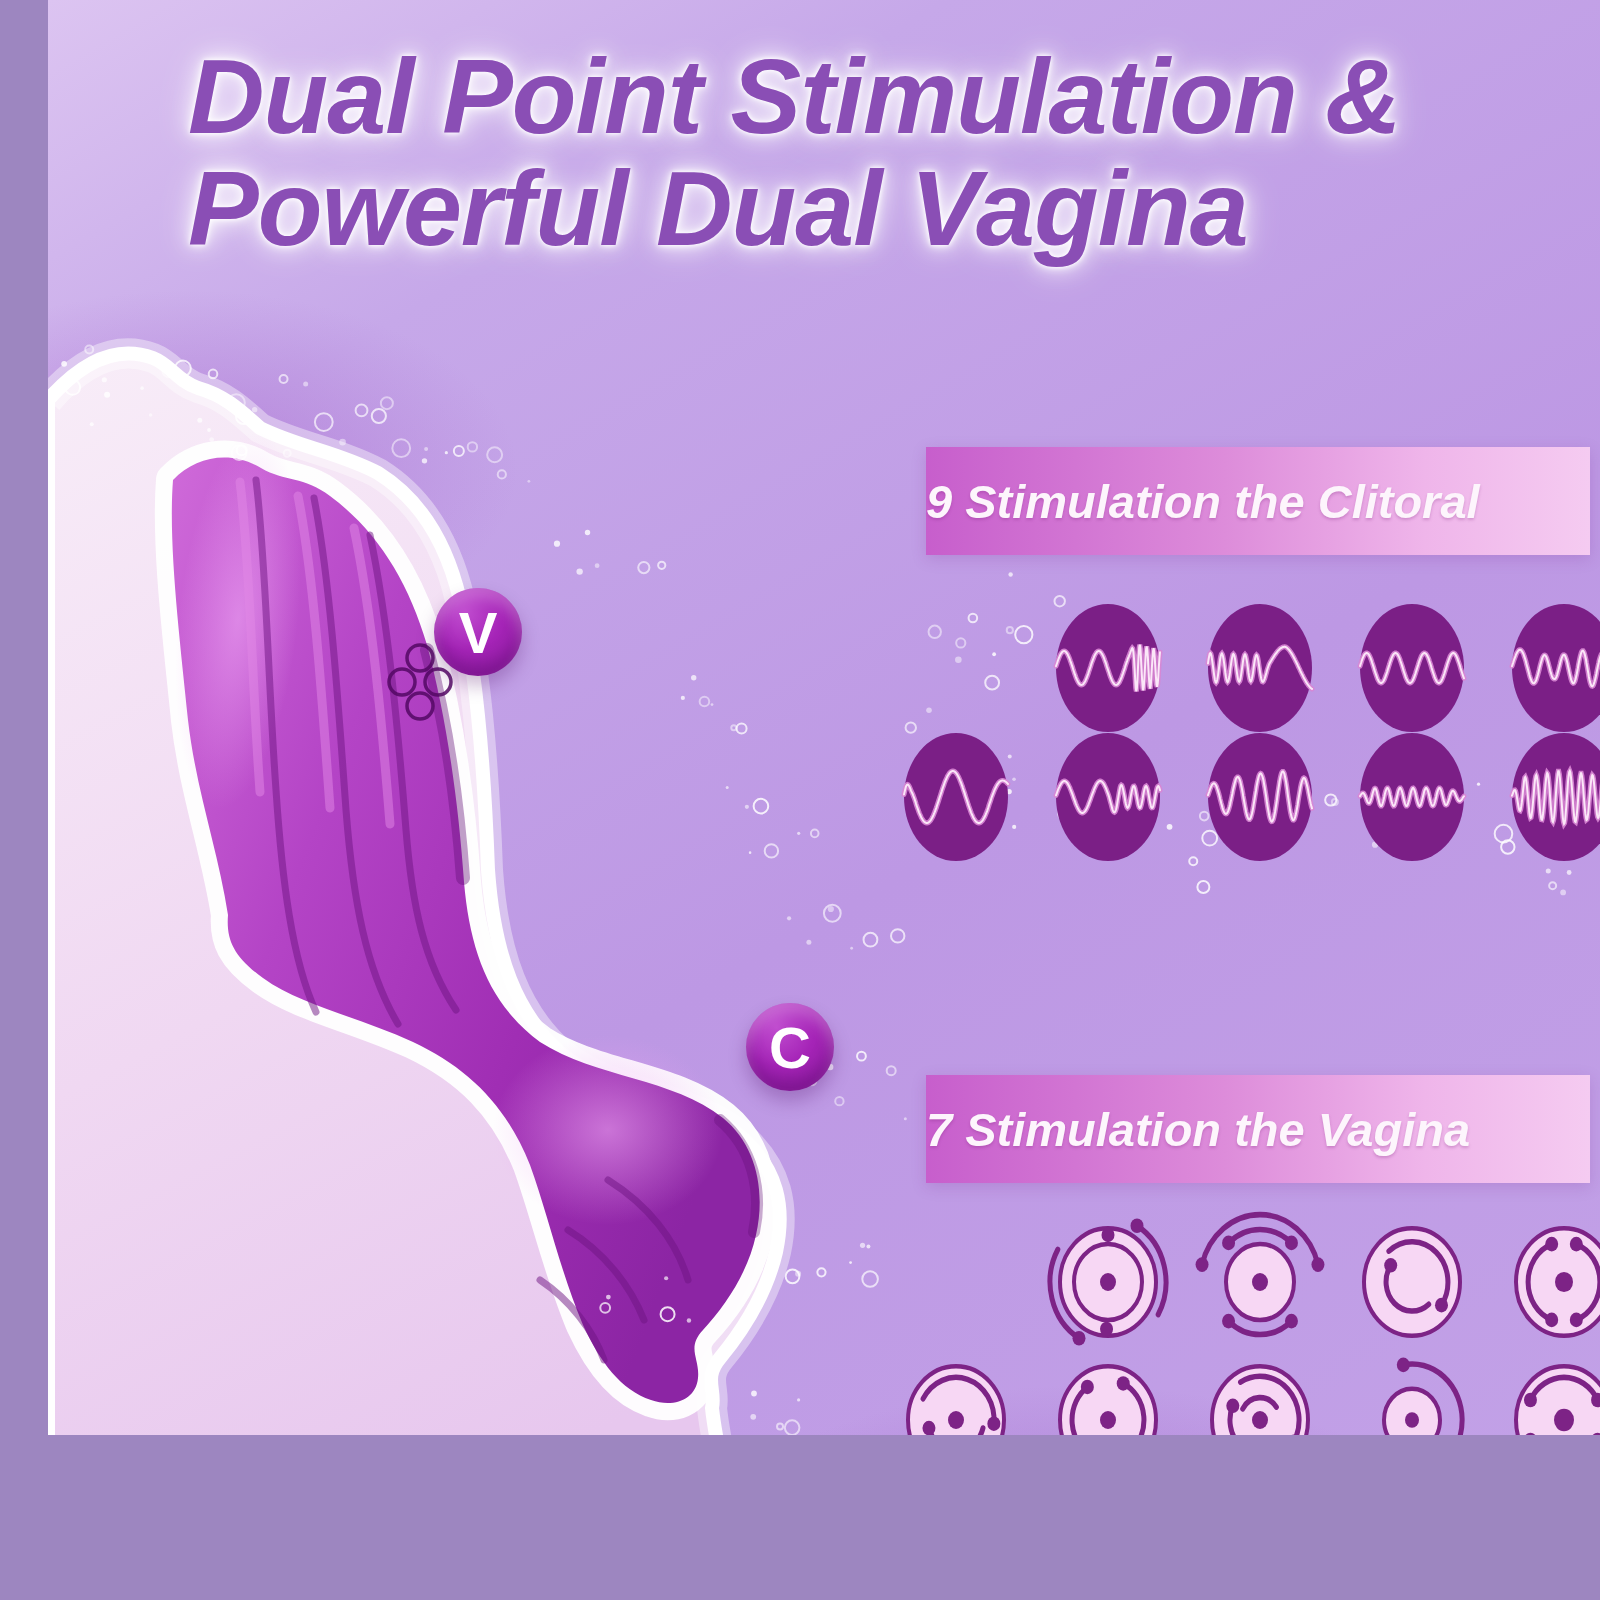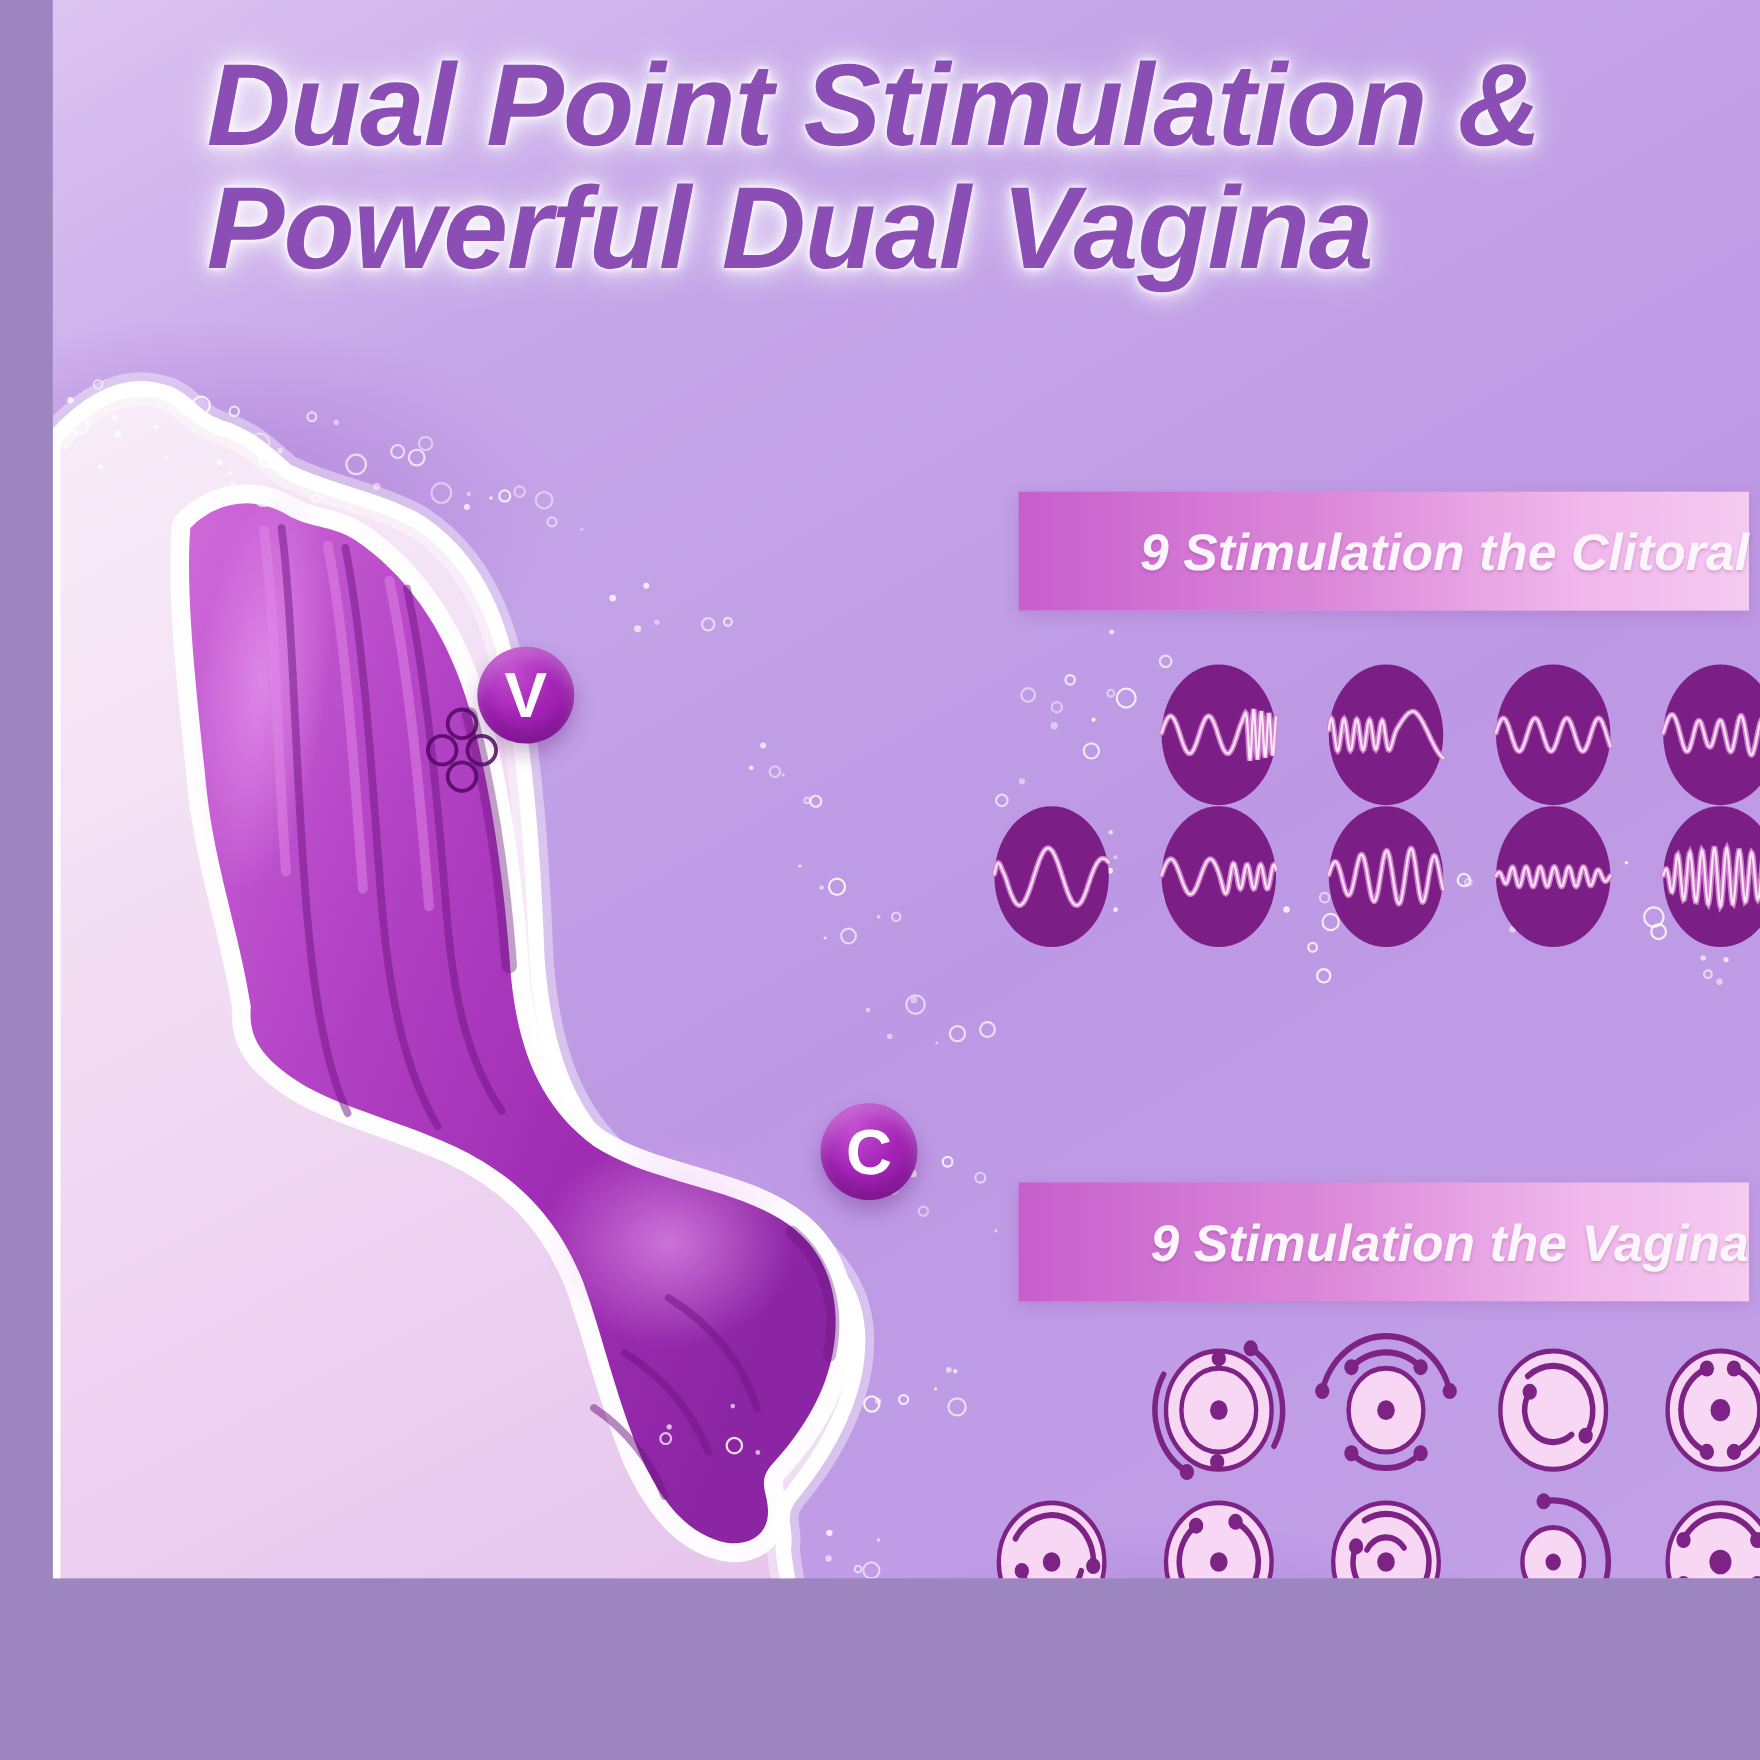--- a/index.html
+++ b/index.html
@@ -12,21 +12,21 @@
   .poster svg.art{position:absolute;left:0;top:0;width:1600px;height:1600px;display:block;}
   .title{
     position:absolute; left:140px; top:40px;
     font-size:106px; line-height:112px; font-weight:bold; font-style:italic;
     letter-spacing:-1px; color:#8a4eb5; white-space:nowrap;
     text-shadow:0 0 4px #ffffff,0 0 10px #ffffff,0 0 22px rgba(255,255,255,.95),0 0 38px rgba(255,255,255,.65);
   }
   .banner{
     position:absolute; left:878px; width:664px; height:108px;
     background:linear-gradient(90deg,#c75ecc 0%,#dd8cda 45%,#efb5ea 75%,#f5cbf1 100%);
-    display:flex; align-items:center; justify-content:flex-end;
+    display:flex; align-items:center; justify-content:flex-start;
     font-size:47px; font-weight:bold; font-style:italic; color:#fdf5fc;
     text-shadow:0 2px 3px rgba(120,30,120,.25);
     box-shadow:0 4px 14px rgba(120,40,140,.18);
   }
   .banner-top{top:447px;}
   .banner-bottom{top:1075px;}
   .badge{
     position:absolute; width:88px; height:88px; border-radius:50%;
     background:radial-gradient(circle at 35% 28%, #c04ccf 0%, #a524b7 45%, #8c1a9e 100%);
     display:flex; align-items:center; justify-content:center;
@@ -436,16 +436,16 @@
     <div>Powerful Dual Vagina</div>
   </div>
 
   <div class="badge badge-v">V</div>
   <div class="badge badge-c">C</div>
 
   <div class="banner banner-top">
     <span>9 Stimulation the Clitoral</span>
   </div>
   <div class="banner banner-bottom">
-    <span>9 Stimulation the Vagina</span>
+    <span>7 Stimulation the Vagina</span>
   </div>
 
 </div>
 
 </body></html>

